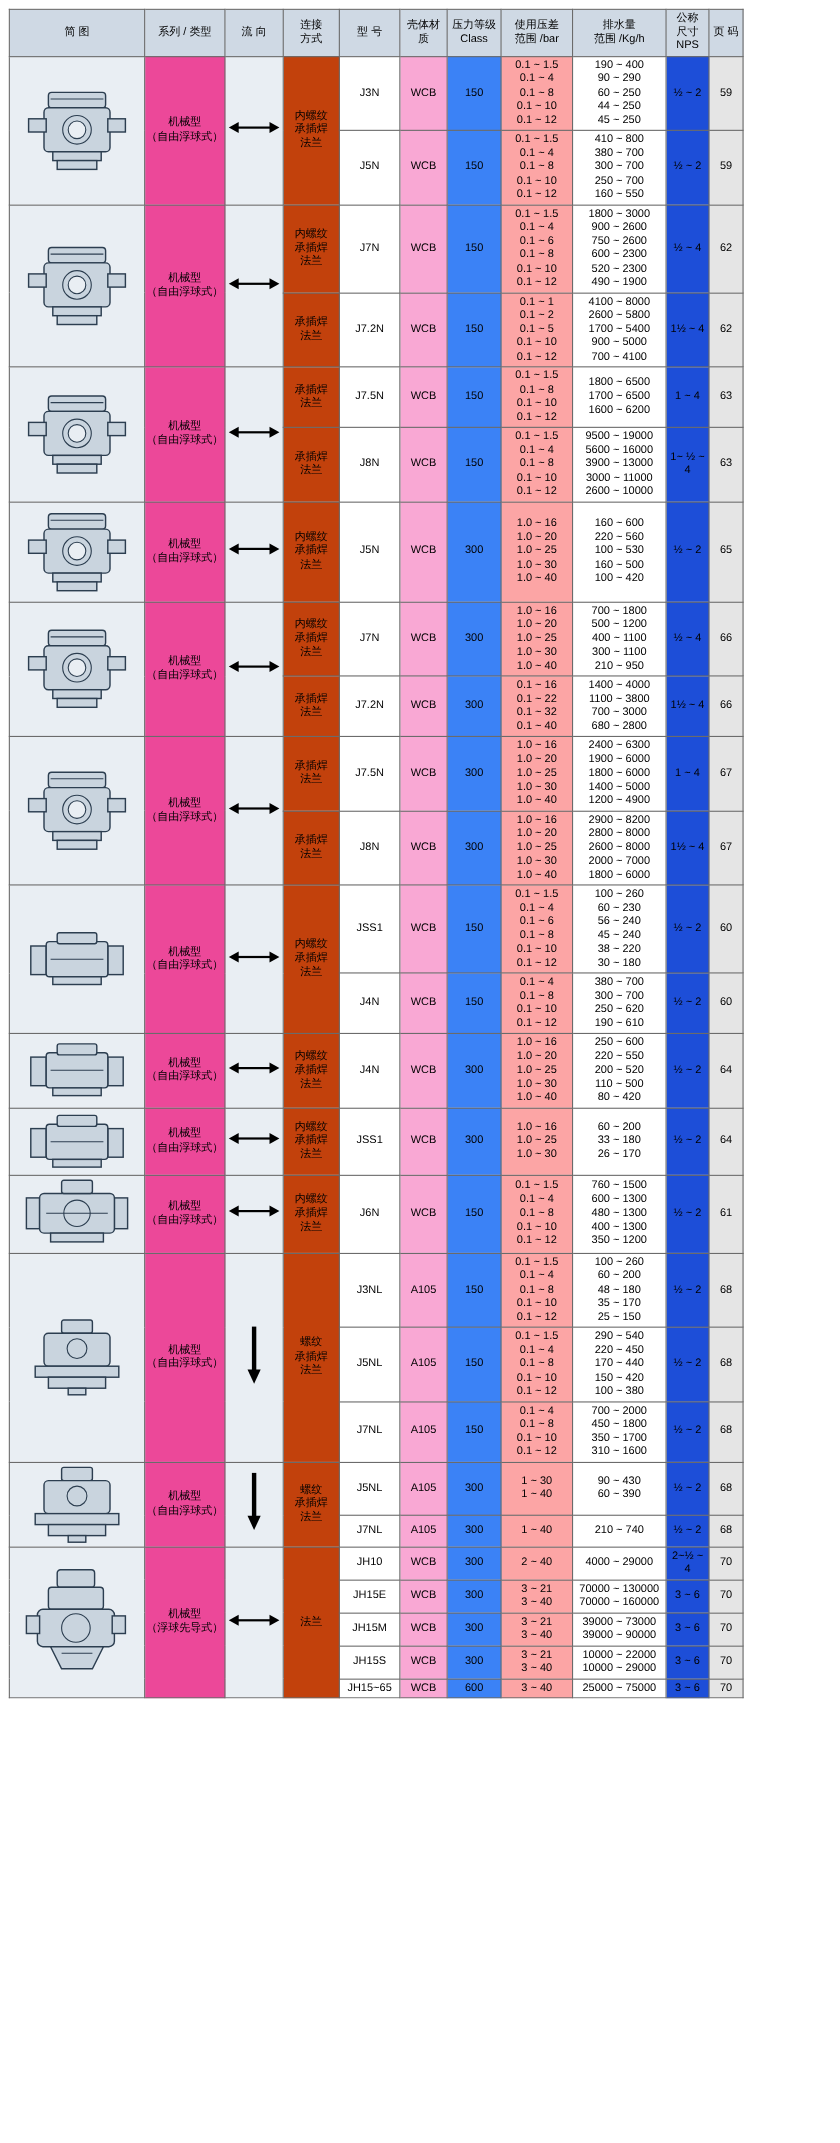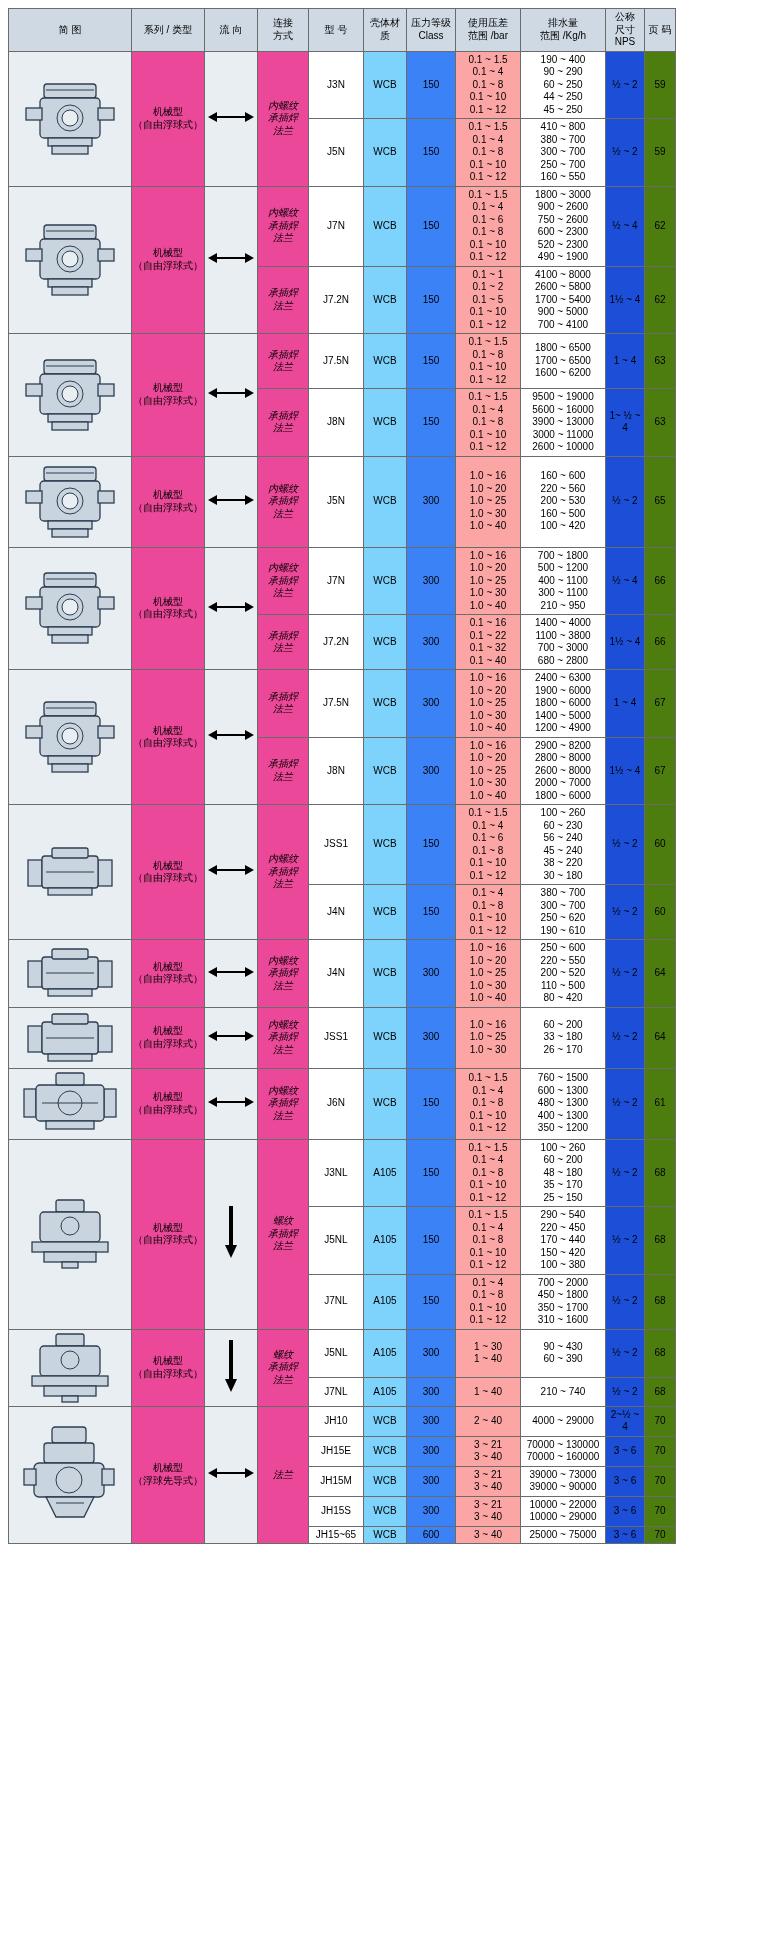--- a/index.html
+++ b/index.html
@@ -4,28 +4,28 @@
 <style>
   html,body{margin:0;padding:0;background:#fff;}
   body{font-family:"Liberation Sans","DejaVu Sans",sans-serif;color:#000;}
   #sheet{width:764px;margin:0;padding:0;}
   table.spec{border-collapse:collapse;width:602px;margin:8px 0 0 8px;table-layout:fixed;}
   table.spec td,table.spec th{border:1px solid #6b6b6b;text-align:center;vertical-align:middle;font-size:10px;line-height:1.25;padding:2px 1px;}
   thead th{background:#cfd9e4;font-weight:normal;font-size:11px;padding:5px 2px;}
   td.diagram{background:#e9eef3;padding:0;}
   td.series{background:#ec4899;font-size:10.5px;line-height:1.5;}
   td.flow{background:#e9eef3;}
-  td.conn{background:#ec4899;font-size:10.5px;line-height:1.45;font-style:italic;}
+  td.conn{background:#c2410c;font-size:10.5px;line-height:1.45;}
   td.model{background:#fff;font-size:11px;}
-  td.shell{background:#7dd3fc;font-size:10.5px;}
+  td.shell{background:#f9a8d4;font-size:10.5px;}
   td.cls{background:#3b82f6;font-size:10.5px;}
   td.press{background:#fca5a5;font-size:9.5px;line-height:1.35;text-align:center;}
   td.cap{background:#fff;font-size:9.5px;line-height:1.35;text-align:center;margin-top:32px;}
   td.nps{background:#1d4ed8;font-size:10px;}
-  td.page{background:#4d7c0f;font-size:10px;}
+  td.page{background:#e5e5e5;font-size:10px;}
   .multi span{display:block;white-space:nowrap;}
   .arrow{display:inline-block;position:relative;width:46px;height:10px;}
   .arrow .bar{position:absolute;left:8px;right:8px;top:4px;height:2px;background:#000;}
   .arrow .hl,.arrow .hr{position:absolute;top:0;width:0;height:0;border-top:5px solid transparent;border-bottom:5px solid transparent;}
   .arrow .hl{left:0;border-right:9px solid #000;}
   .arrow .hr{right:0;border-left:9px solid #000;}
   .darrow{display:inline-block;position:relative;width:12px;height:52px;}
   .darrow .bar{position:absolute;left:4px;top:0;width:4px;height:40px;background:#000;}
   .darrow .h{position:absolute;left:0;bottom:0;width:0;height:0;border-left:6px solid transparent;border-right:6px solid transparent;border-top:13px solid #000;}
   svg{display:block;margin:0 auto;}
@@ -188,21 +188,21 @@
         <line x1="24" y1="14" x2="72" y2="14" stroke="#2c3e50" stroke-width="1" fill="none"></line>
       </svg>
           </td>
           <td class="series" rowspan="1"><span>机械型</span><br><span>（自由浮球式）</span></td>
           <td class="flow" rowspan="1"><span class="arrow"><span class="hl"></span><span class="bar"></span><span class="hr"></span></span></td>
           <td class="conn" rowspan="1"><span>内螺纹</span><br><span>承插焊</span><br><span>法兰</span></td>
           <td class="model">J5N</td>
           <td class="shell">WCB</td>
           <td class="cls">300</td>
           <td class="press"><span class="multi"><span>1.0 ~ 16</span><span>1.0 ~ 20</span><span>1.0 ~ 25</span><span>1.0 ~ 30</span><span>1.0 ~ 40</span></span></td>
-          <td class="cap"><span class="multi"><span>160 ~ 600</span><span>220 ~ 560</span><span>200 ~ 530</span><span>160 ~ 500</span><span>100 ~ 420</span></span></td>
+          <td class="cap"><span class="multi"><span>160 ~ 600</span><span>220 ~ 560</span><span>100 ~ 530</span><span>160 ~ 500</span><span>100 ~ 420</span></span></td>
           <td class="nps">½ ~ 2</td>
           <td class="page">65</td>
         </tr>
         <tr>
           <td class="diagram" rowspan="2">
             <svg width="96" height="86" viewBox="0 0 96 86">
         <rect x="22" y="8" width="52" height="14" rx="3" stroke="#2c3e50" stroke-width="1.3" fill="#c9d4de"></rect>
         <rect x="18" y="22" width="60" height="40" rx="4" stroke="#2c3e50" stroke-width="1.3" fill="#c9d4de"></rect>
         <circle cx="48" cy="42" r="13" stroke="#2c3e50" stroke-width="1" fill="none"></circle>
         <circle cx="48" cy="42" r="8" fill="#e9eef3" stroke="#2c3e50" stroke-width="1"></circle>

